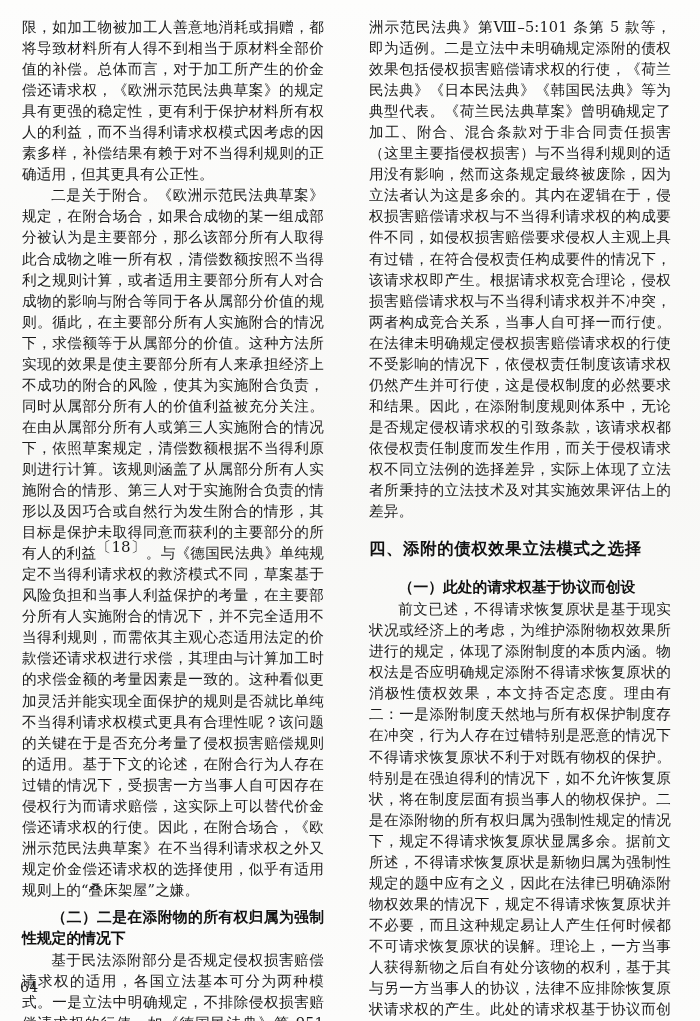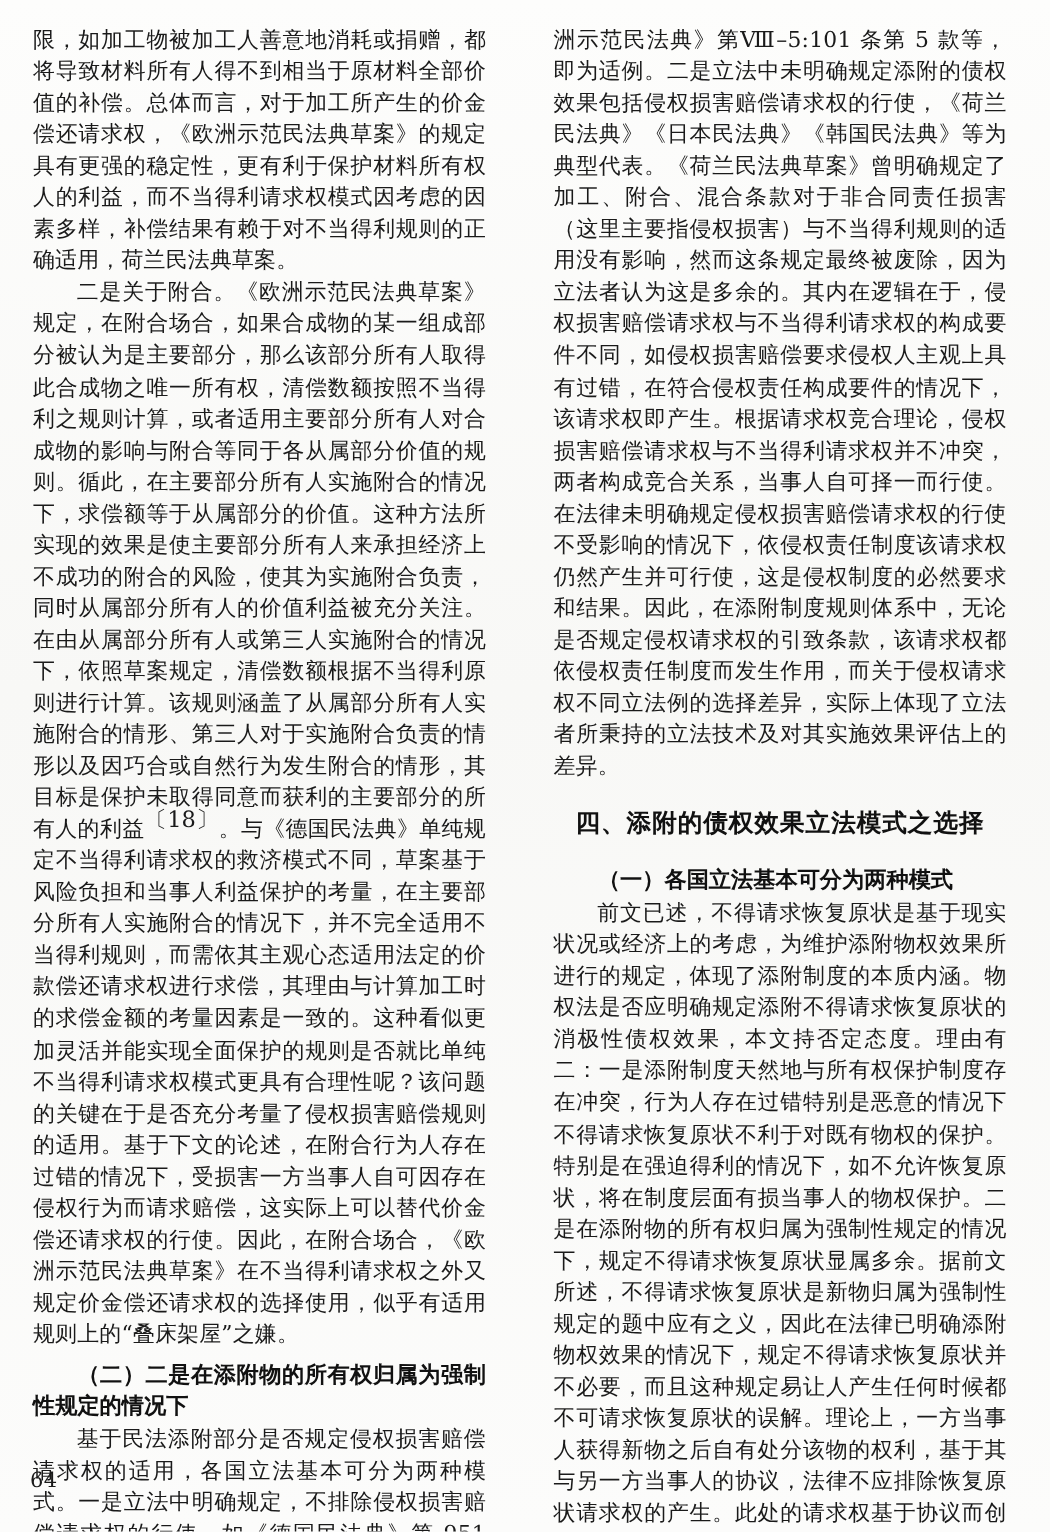--- a/index.html
+++ b/index.html
@@ -55,21 +55,21 @@
     -webkit-font-smoothing: antialiased;
   }
   p.body.noindent { text-indent: 0; }
 
   h2.section-title {
     margin: 0;
     padding: 17px 0 16px 0;
     font-size: 16.4px;
     line-height: 22px;
     font-weight: bold;
-    text-align: center;
+    text-align: left;
     letter-spacing: 0.04em;
     color: #111;
     font-family: "DejaVu Sans", "Liberation Sans", sans-serif;
   }
 
   h3.subsection-title {
     margin: 0;
     padding: 6px 0 1px 0;
     font-size: 14.8px;
     line-height: 21.05px;
@@ -100,36 +100,36 @@
 </style>
 </head>
 <body>
 
 <div class="page">
 
   <div class="columns">
 
     <div class="col col-left">
 
-      <p class="body noindent">限，如加工物被加工人善意地消耗或捐赠，都将导致材料所有人得不到相当于原材料全部价值的补偿。总体而言，对于加工所产生的价金偿还请求权，《欧洲示范民法典草案》的规定具有更强的稳定性，更有利于保护材料所有权人的利益，而不当得利请求权模式因考虑的因素多样，补偿结果有赖于对不当得利规则的正确适用，荷兰民法典草案。</p>
+      <p class="body noindent">限，如加工物被加工人善意地消耗或捐赠，都将导致材料所有人得不到相当于原材料全部价值的补偿。总体而言，对于加工所产生的价金偿还请求权，《欧洲示范民法典草案》的规定具有更强的稳定性，更有利于保护材料所有权人的利益，而不当得利请求权模式因考虑的因素多样，补偿结果有赖于对不当得利规则的正确适用，但其更具有公正性。</p>
 
       <p class="body"><span>二是关于附合。《欧洲示范民法典草案》规定，在附合场合，如果合成物的某一组成部分被认为是主要部分，那么该部分所有人取得此合成物之唯一所有权，清偿数额按照不当得利之规则计算，或者适用主要部分所有人对合成物的影响与附合等同于各从属部分价值的规则。循此，在主要部分所有人实施附合的情况下，求偿额等于从属部分的价值。这种方法所实现的效果是使主要部分所有人来承担经济上不成功的附合的风险，使其为实施附合负责，同时从属部分所有人的价值利益被充分关注。在由从属部分所有人或第三人实施附合的情况下，依照草案规定，清偿数额根据不当得利原则进行计算。该规则涵盖了从属部分所有人实施附合的情形、第三人对于实施附合负责的情形以及因巧合或自然行为发生附合的情形，其目标是保护未取得同意而获利的主要部分的所有人的利益</span><sup class="footnote-ref">〔18〕</sup><span>。与《德国民法典》单纯规定不当得利请求权的救济模式不同，草案基于风险负担和当事人利益保护的考量，在主要部分所有人实施附合的情况下，并不完全适用不当得利规则，而需依其主观心态适用法定的价款偿还请求权进行求偿，其理由与计算加工时的求偿金额的考量因素是一致的。这种看似更加灵活并能实现全面保护的规则是否就比单纯不当得利请求权模式更具有合理性呢？该问题的关键在于是否充分考量了侵权损害赔偿规则的适用。基于下文的论述，在附合行为人存在过错的情况下，受损害一方当事人自可因存在侵权行为而请求赔偿，这实际上可以替代价金偿还请求权的行使。因此，在附合场合，《欧洲示范民法典草案》在不当得利请求权之外又规定价金偿还请求权的选择使用，似乎有适用规则上的“叠床架屋”之嫌。</span></p>
 
       <h3 class="subsection-title">（二）二是在添附物的所有权归属为强制性规定的情况下</h3>
 
       <p class="body">基于民法添附部分是否规定侵权损害赔偿请求权的适用，各国立法基本可分为两种模式。一是立法中明确规定，不排除侵权损害赔偿请求权的行使，如《德国民法典》第 951 条第 2 款、《瑞士民法典》第 727 条第 3 款、《法国民法典》第 577 条、《欧</p>
     </div>
 
     <div class="col col-right">
 
       <p class="body noindent">洲示范民法典》第Ⅷ–5:101 条第 5 款等，即为适例。二是立法中未明确规定添附的债权效果包括侵权损害赔偿请求权的行使，《荷兰民法典》《日本民法典》《韩国民法典》等为典型代表。《荷兰民法典草案》曾明确规定了加工、附合、混合条款对于非合同责任损害（这里主要指侵权损害）与不当得利规则的适用没有影响，然而这条规定最终被废除，因为立法者认为这是多余的。其内在逻辑在于，侵权损害赔偿请求权与不当得利请求权的构成要件不同，如侵权损害赔偿要求侵权人主观上具有过错，在符合侵权责任构成要件的情况下，该请求权即产生。根据请求权竞合理论，侵权损害赔偿请求权与不当得利请求权并不冲突，两者构成竞合关系，当事人自可择一而行使。在法律未明确规定侵权损害赔偿请求权的行使不受影响的情况下，依侵权责任制度该请求权仍然产生并可行使，这是侵权制度的必然要求和结果。因此，在添附制度规则体系中，无论是否规定侵权请求权的引致条款，该请求权都依侵权责任制度而发生作用，而关于侵权请求权不同立法例的选择差异，实际上体现了立法者所秉持的立法技术及对其实施效果评估上的差异。</p>
 
       <h2 class="section-title">四、添附的债权效果立法模式之选择</h2>
 
-      <h3 class="subsection-title tight">（一）各国立法基本可分为两种模式</h3>
+      <h3 class="subsection-title tight">（一）此处的请求权基于协议而创设</h3>
 
       <p class="body">前文已述，不得请求恢复原状是基于现实状况或经济上的考虑，为维护添附物权效果所进行的规定，体现了添附制度的本质内涵。物权法是否应明确规定添附不得请求恢复原状的消极性债权效果，本文持否定态度。理由有二：一是添附制度天然地与所有权保护制度存在冲突，行为人存在过错特别是恶意的情况下不得请求恢复原状不利于对既有物权的保护。特别是在强迫得利的情况下，如不允许恢复原状，将在制度层面有损当事人的物权保护。二是在添附物的所有权归属为强制性规定的情况下，规定不得请求恢复原状显属多余。据前文所述，不得请求恢复原状是新物归属为强制性规定的题中应有之义，因此在法律已明确添附物权效果的情况下，规定不得请求恢复原状并不必要，而且这种规定易让人产生任何时候都不可请求恢复原状的误解。理论上，一方当事人获得新物之后自有处分该物的权利，基于其与另一方当事人的协议，法律不应排除恢复原状请求权的产生。此处的请求权基于协议而创设，其并未否定前述有关物权归属为强制性规定的理论内涵。因为在当事人达成协议之</p>
     </div>
 
   </div>
 
   <div class="page-number">64</div>
 
 </div>
 

